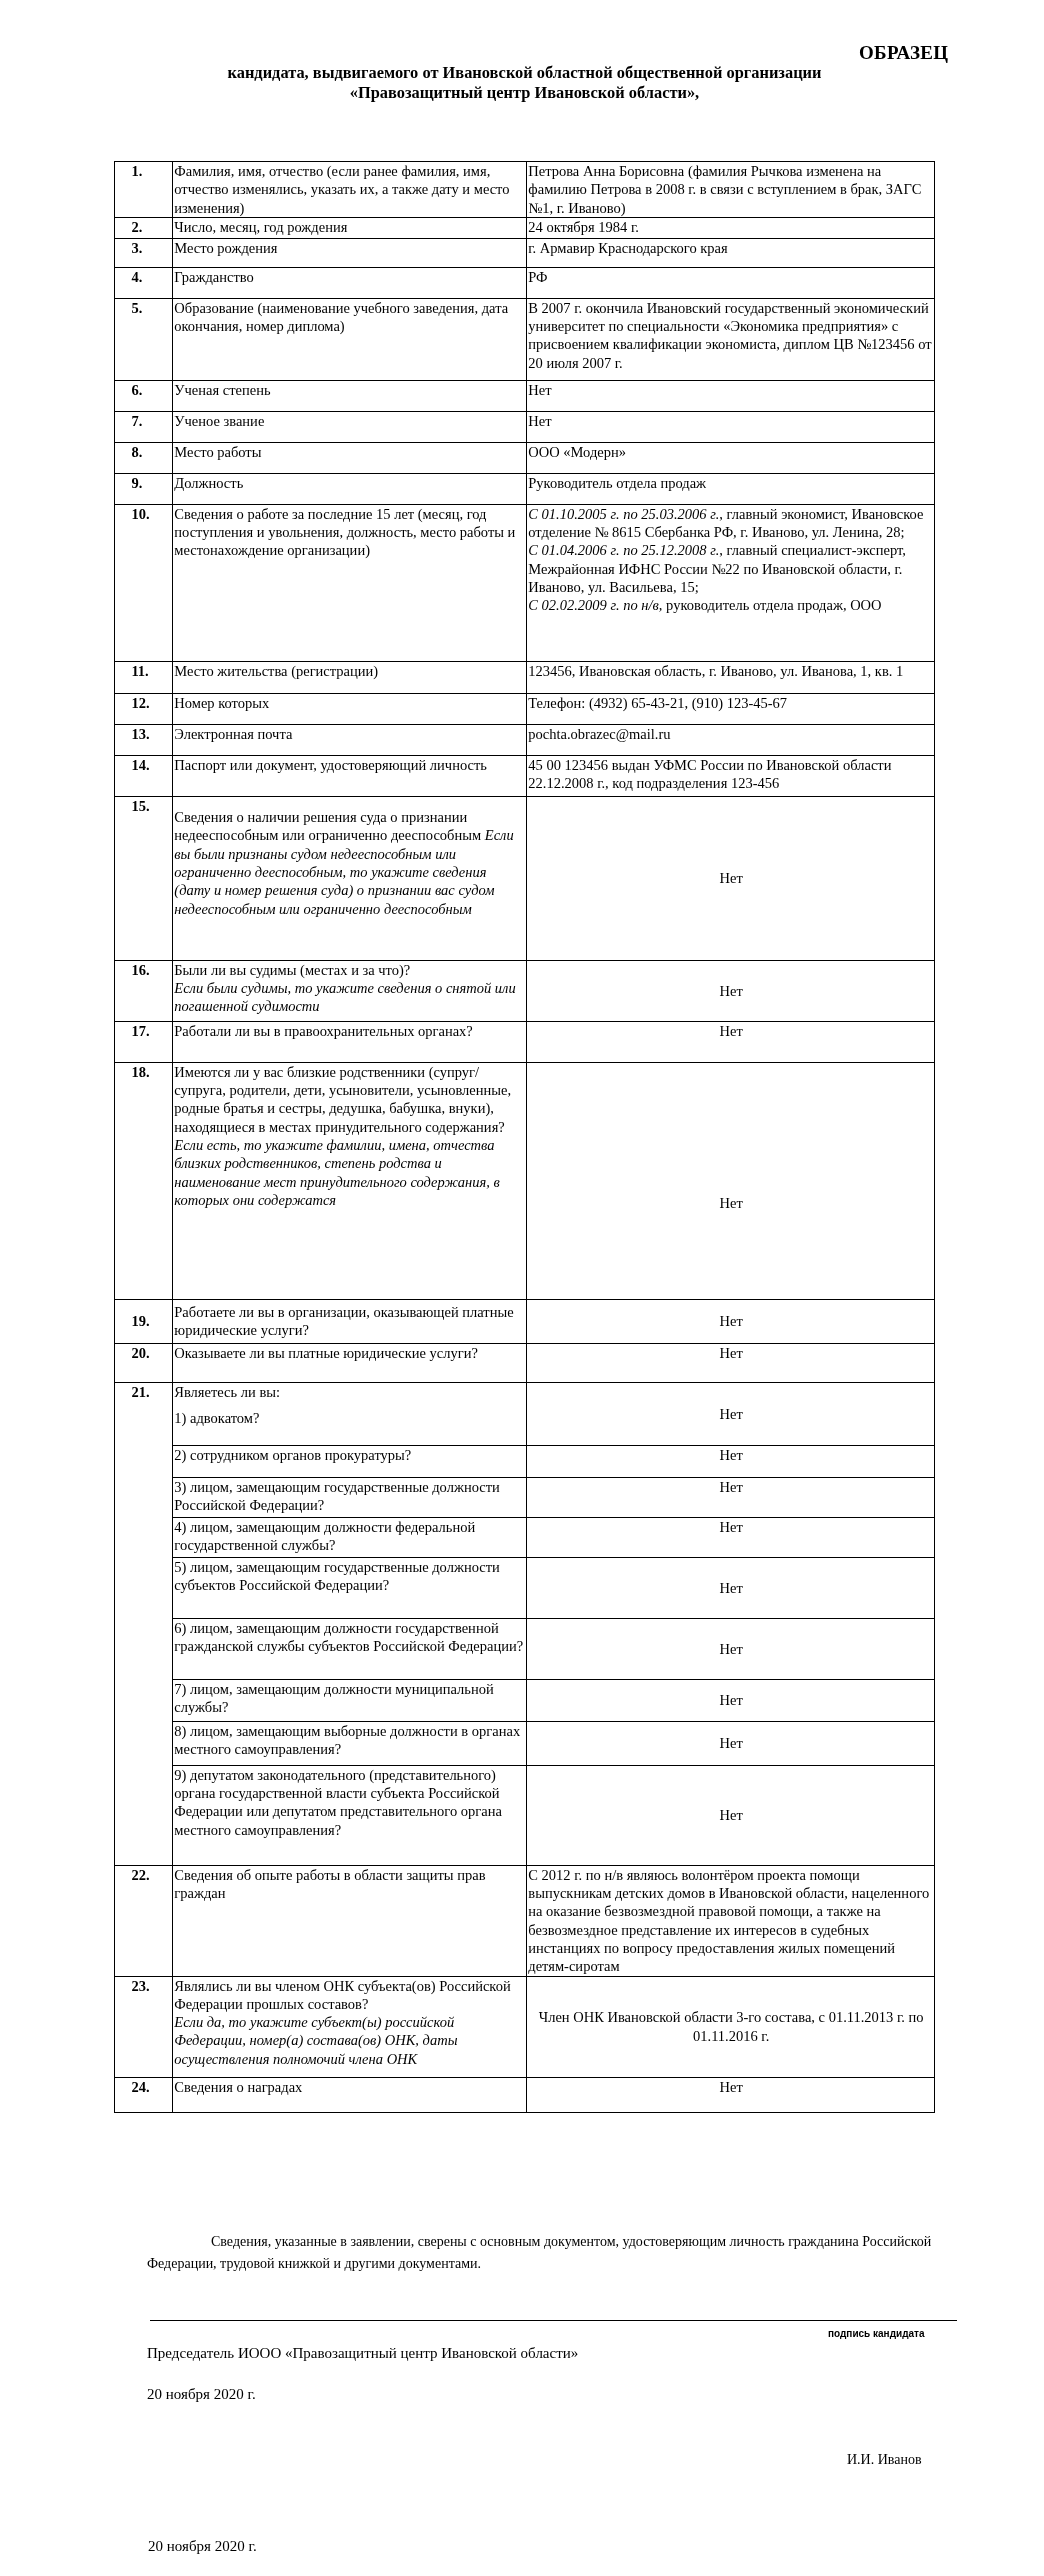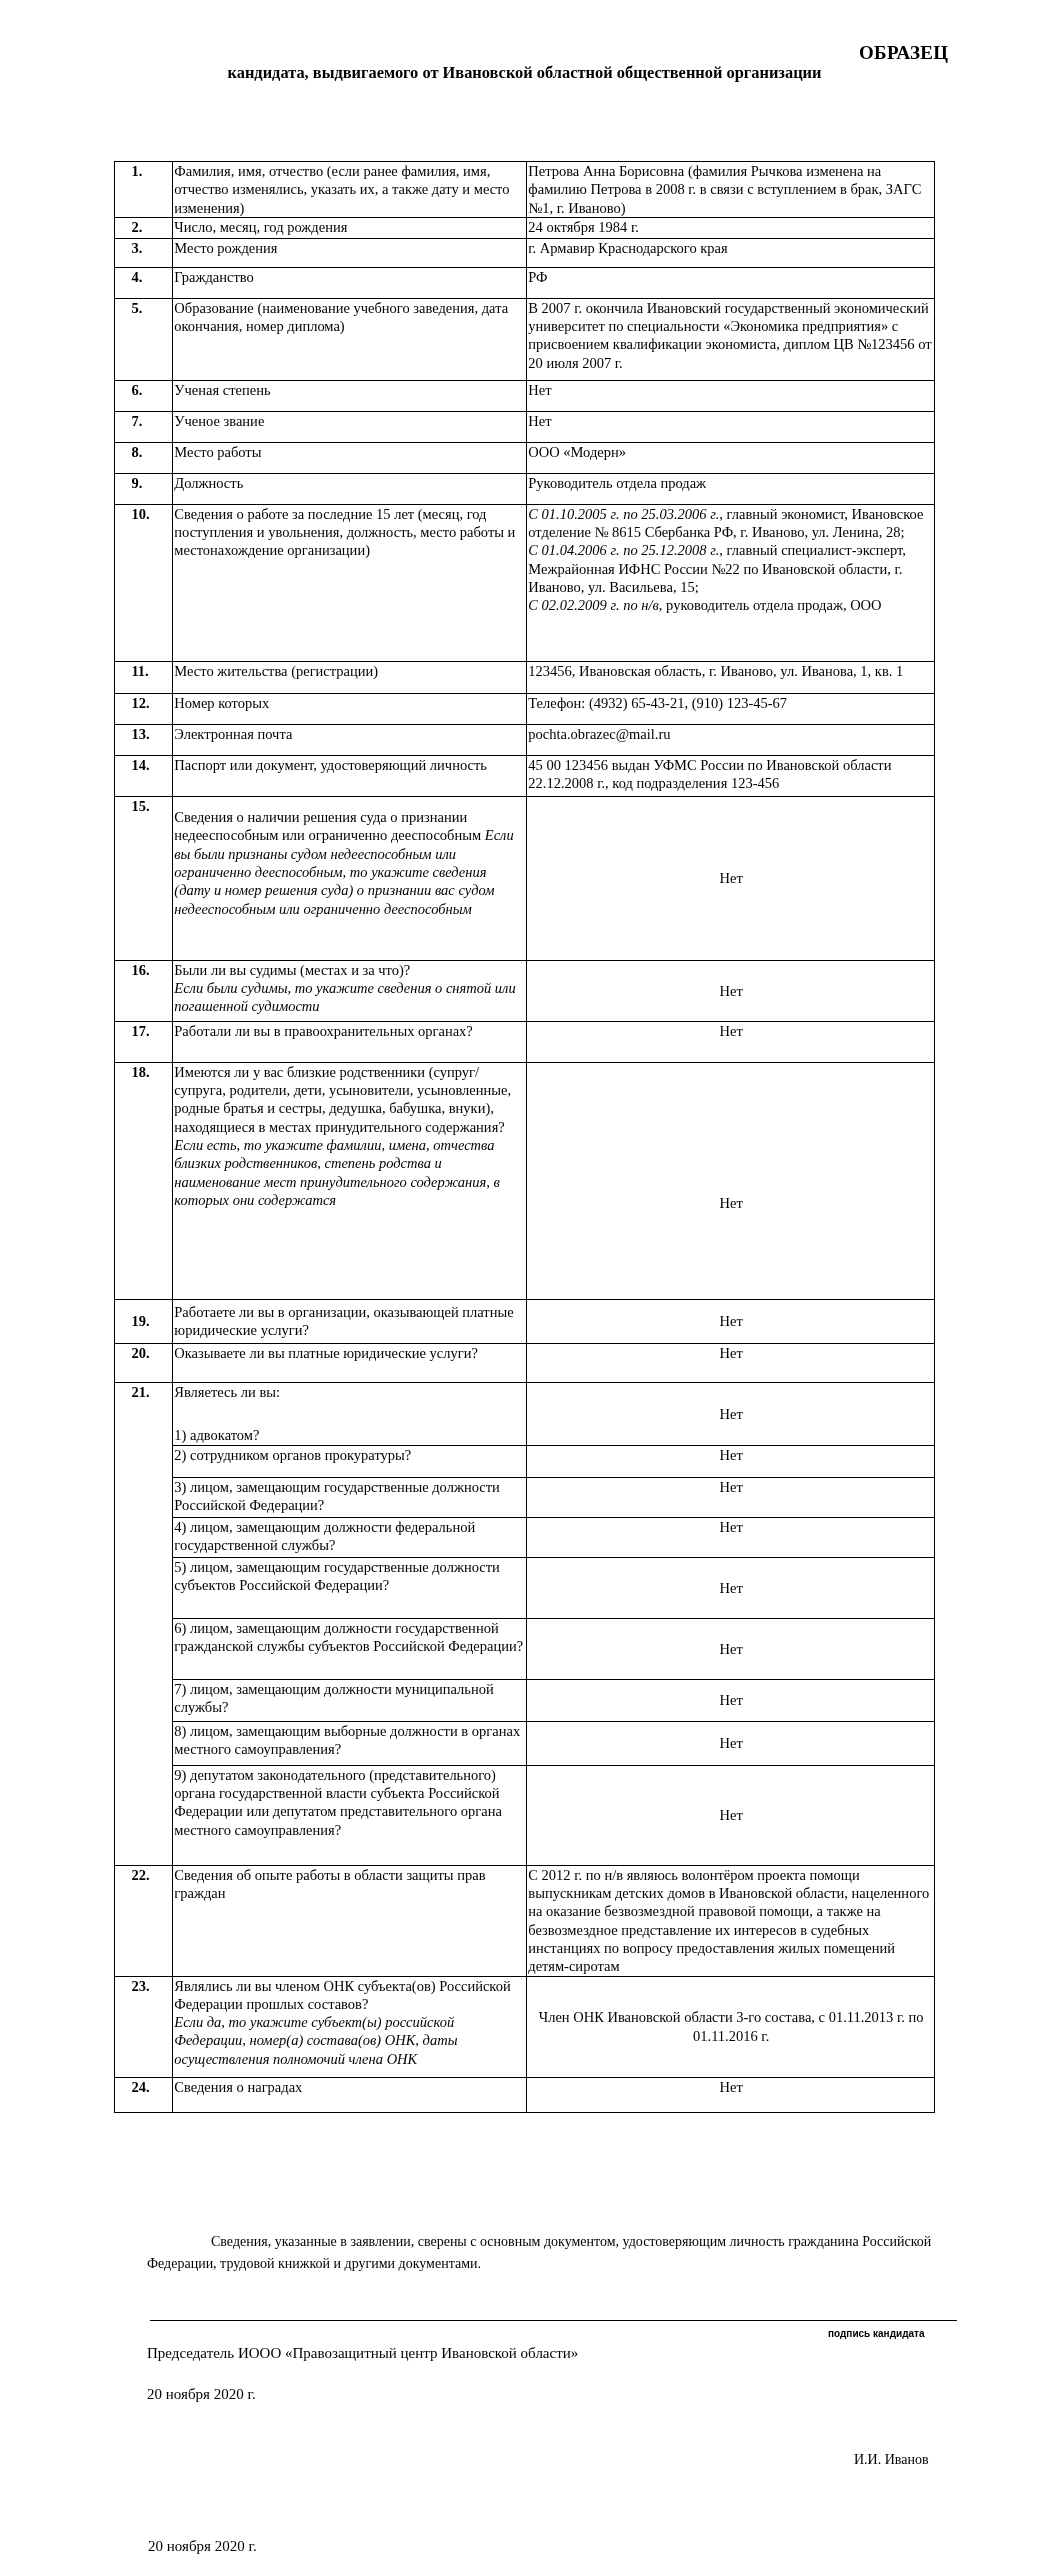--- a/index.html
+++ b/index.html
@@ -21,30 +21,31 @@
   td.center-top { text-align: center; }
   td.no-bottom { border-bottom: none !important; }
   .it { font-style: italic; }
   .bi { font-style: italic; font-weight: normal; }
   .footer-text { top: 2231px; left: 147px; width: 815px; font-size: 14px; line-height: 21.5px; }
   .footer-text .indent { display: inline-block; width: 64px; }
   .sign-line { top: 2320px; left: 150px; width: 807px; height: 0; border-top: 1.3px solid #000; }
   .sign-label { top: 2328px; left: 828px; font-family: "Liberation Sans", "DejaVu Sans", sans-serif; font-size: 10px; font-weight: bold; }
   .chair { top: 2345px; left: 147px; font-size: 15px; }
   .date1 { top: 2386px; left: 147px; font-size: 15px; }
-  .ivanov { top: 2452px; left: 847px; font-size: 14px; margin-left: 7px; }
+  .ivanov { top: 2452px; left: 847px; font-size: 14px; }
   .date2 { top: 2538px; left: 148px; font-size: 15px; }
 </style>
 </head>
 <body>
 
 <div class="abs sample">ОБРАЗЕЦ</div>
 
 <div class="abs title-block">
   <div>кандидата, выдвигаемого от Ивановской областной общественной организации</div>
+  <div>«Правозащитный центр Ивановской области»,</div>
 </div>
 
 <table class="anketa">
   <colgroup>
       <col class="c1">
       <col class="c2">
       <col class="c3">
     </colgroup>
   <tbody>
 
@@ -182,21 +183,21 @@
     <tr style="height:39px">
       <td class="num">20.</td>
       <td>Оказываете ли вы платные юридические услуги?</td>
       <td class="center-top">Нет</td>
     </tr>
 
     <tr style="height:63px">
       <td class="num no-bottom" rowspan="9">21.</td>
       <td>
         <div>Являетесь ли вы:</div>
-        <div style="margin-top:25px">1) адвокатом?</div>
+        <div style="margin-top:8px">1) адвокатом?</div>
       </td>
       <td class="center-mid">Нет</td>
     </tr>
     <tr style="height:32px">
       <td>2) сотрудником органов прокуратуры?</td>
       <td class="center-top">Нет</td>
     </tr>
     <tr style="height:40px">
       <td>3) лицом, замещающим государственные должности Российской Федерации?</td>
       <td class="center-top">Нет</td>

